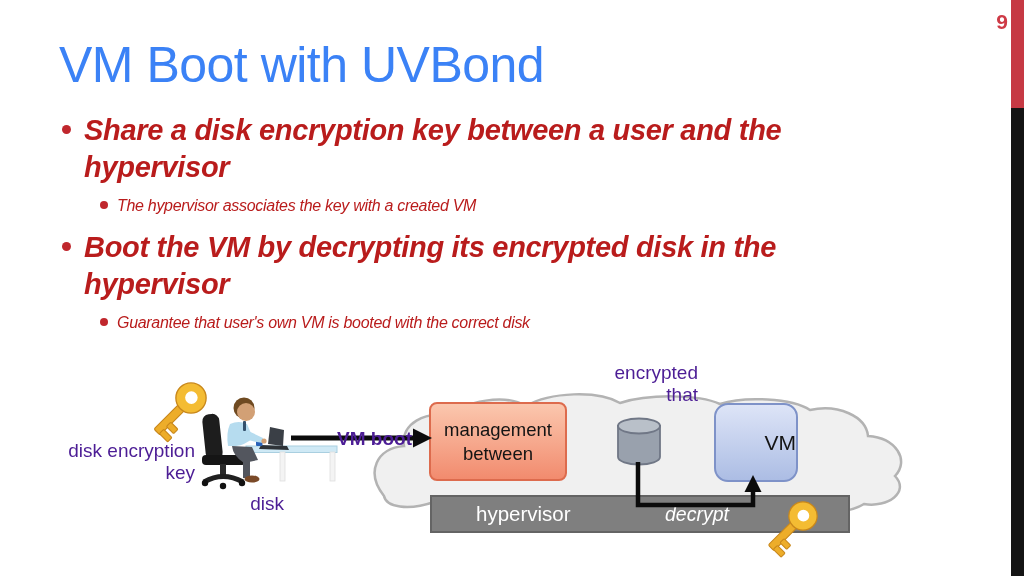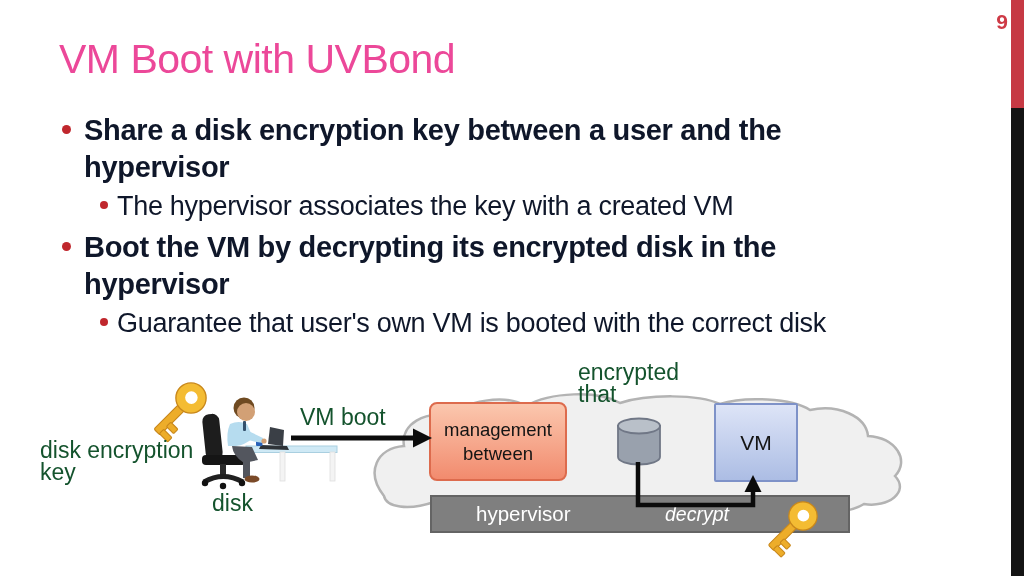--- a/index.html
+++ b/index.html
@@ -8,53 +8,53 @@
   .slide{position:absolute;inset:0;background:#ffffff;}
 
   
   .side-bar{position:absolute;right:0;top:0;width:13px;height:576px;}
   .side-bar-red{position:absolute;top:0;left:0;width:100%;height:108px;background:#C63944;}
   .side-bar-black{position:absolute;top:108px;left:0;width:100%;height:468px;background:#141414;}
   .page-num{position:absolute;left:986px;top:10px;width:22px;text-align:right;
             color:#CE3A46;font-size:21px;font-weight:bold;}
 
   
-  .title{position:absolute;left:59px;top:36px;margin:0;color:#ec4899;
-         font-size:41px;font-weight:500;letter-spacing:-0.5px;white-space:nowrap;}
+  .title{position:absolute;left:59px;top:36px;margin:0;color:#3b82f6;
+         font-size:50px;font-weight:500;letter-spacing:-0.5px;white-space:nowrap;}
 
   
-  .bullets{position:absolute;left:62px;top:112px;width:840px;margin:0;padding:0;list-style:none;color:#0f172a;}
+  .bullets{position:absolute;left:62px;top:112px;width:840px;margin:0;padding:0;list-style:none;color:#b91c1c;font-style:italic;}
   .bullets li{position:relative;}
   .bullets li.l1{padding-left:22px;font-size:29px;line-height:37px;font-weight:bold;letter-spacing:-0.3px;}
-  .bullets li.l2{margin-left:38px;padding-left:17px;font-size:27px;line-height:30px;font-weight:normal;
+  .bullets li.l2{margin-left:38px;padding-left:17px;font-size:16px;line-height:30px;font-weight:normal;
                  letter-spacing:-0.3px;margin-top:5px;margin-bottom:8px;}
   .bullets li.l1 + li.l1, .bullets li.l2 + .l1{margin-top:2px;}
   .dot{position:absolute;left:0;border-radius:50%;background:#C0272D;}
   .l1 > .dot{width:9px;height:9px;top:13px;}
   .l2 > .dot{width:8px;height:8px;top:10px;}
 
   
   .dlayer{position:absolute;left:0;top:0;width:1024px;height:576px;pointer-events:none;}
 
   .box{position:absolute;display:flex;flex-direction:column;align-items:center;justify-content:center;
        text-align:center;color:#141414;}
   .box-mgmt{left:429px;top:402px;width:134px;height:75px;border:2px solid #DD6B4D;border-radius:8px;
             background:linear-gradient(#FBC7AE,#F28B6E);font-size:18.5px;line-height:24px;}
-  .box-vm{left:714px;top:403px;width:80px;height:75px;border:2px solid #7E92C8;border-radius:2px;
-          background:linear-gradient(#DDE4F7,#ACBDE4);font-size:21px;}
+  .box-vm{left:714px;top:403px;width:80px;height:75px;border:2px solid #7E92C8;border-radius:14px;
+          background:linear-gradient(#DDE4F7,#ACBDE4);font-size:21px;align-items:flex-end;}
   .bar-hyp{position:absolute;left:430px;top:495px;width:420px;height:38px;background:#7F7F7F;
            border:2px solid #646464;box-sizing:border-box;color:#ffffff;}
   .bar-hyp .hyp-label{position:absolute;left:44px;top:50%;transform:translateY(-50%);font-size:20.5px;}
   .bar-hyp .decrypt-label{position:absolute;left:233px;top:50%;transform:translateY(-46%);
                           font-size:19.5px;font-style:italic;text-align:right;}
 
-  .lbl{position:absolute;color:#14532d;text-align:left;font-size:23px;line-height:21.5px;}
+  .lbl{position:absolute;color:#4c1d95;text-align:right;font-size:19px;line-height:21.5px;}
   .lbl-diskkey{left:40px;top:440px;width:155px;}
   .lbl-user{left:212px;top:493px;width:72px;}
-  .lbl-vmboot{left:300px;top:407px;width:112px;white-space:nowrap;}
+  .lbl-vmboot{left:300px;top:428px;width:112px;white-space:nowrap;font-weight:bold;}
   .lbl-encdisk{left:578px;top:362px;width:120px;}
 </style>
 </head>
 <body>
 
 <div class="slide">
 
   <div class="side-bar">
     <div class="side-bar-red"></div>
     <div class="side-bar-black"></div>

